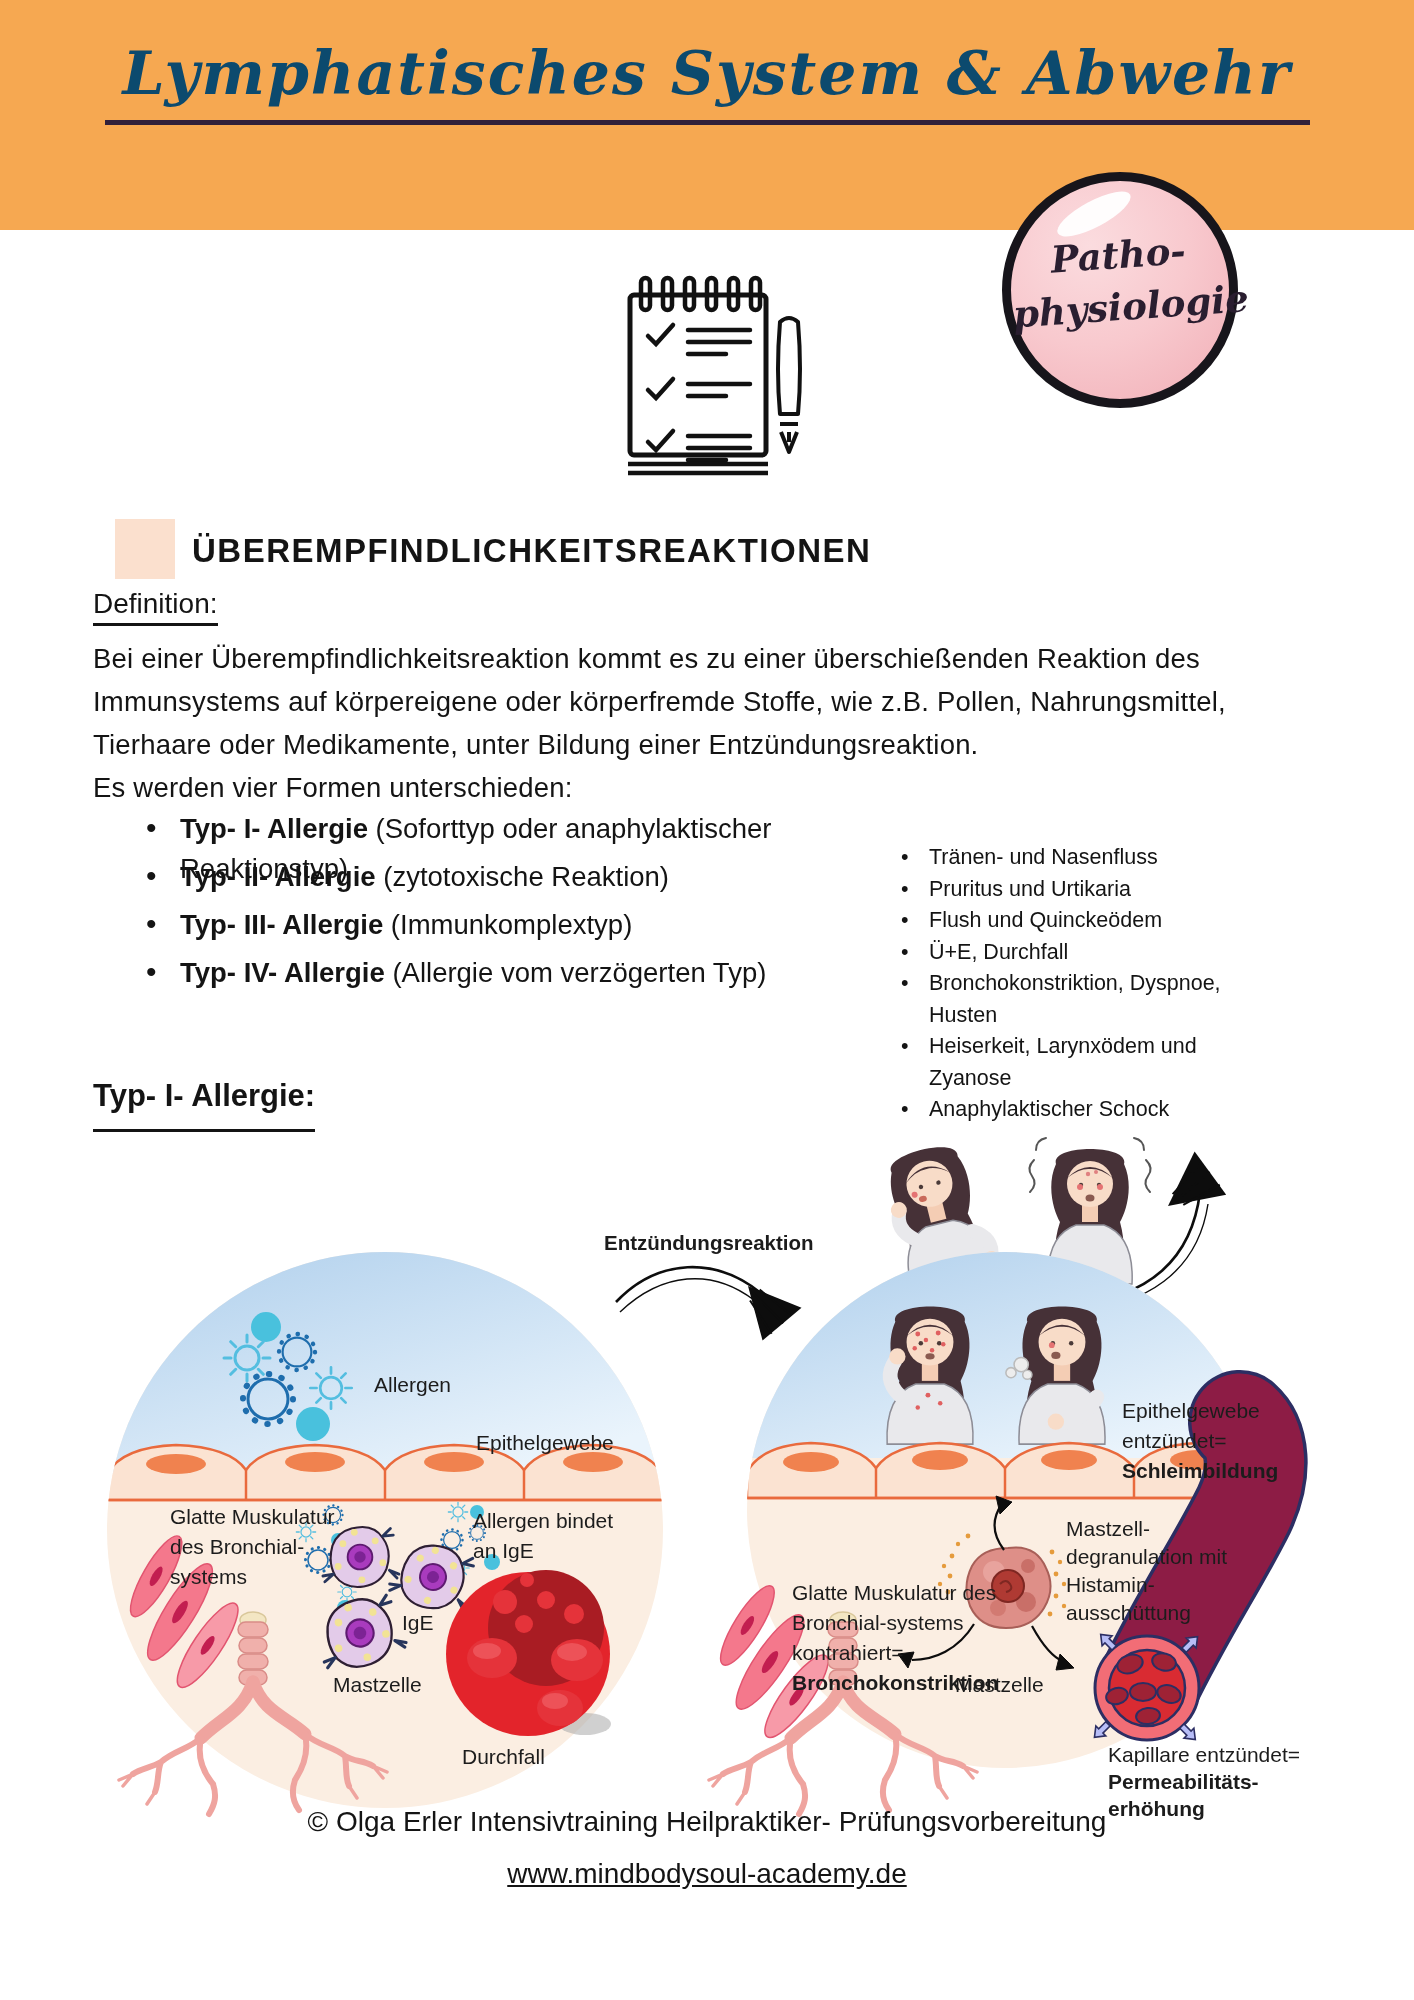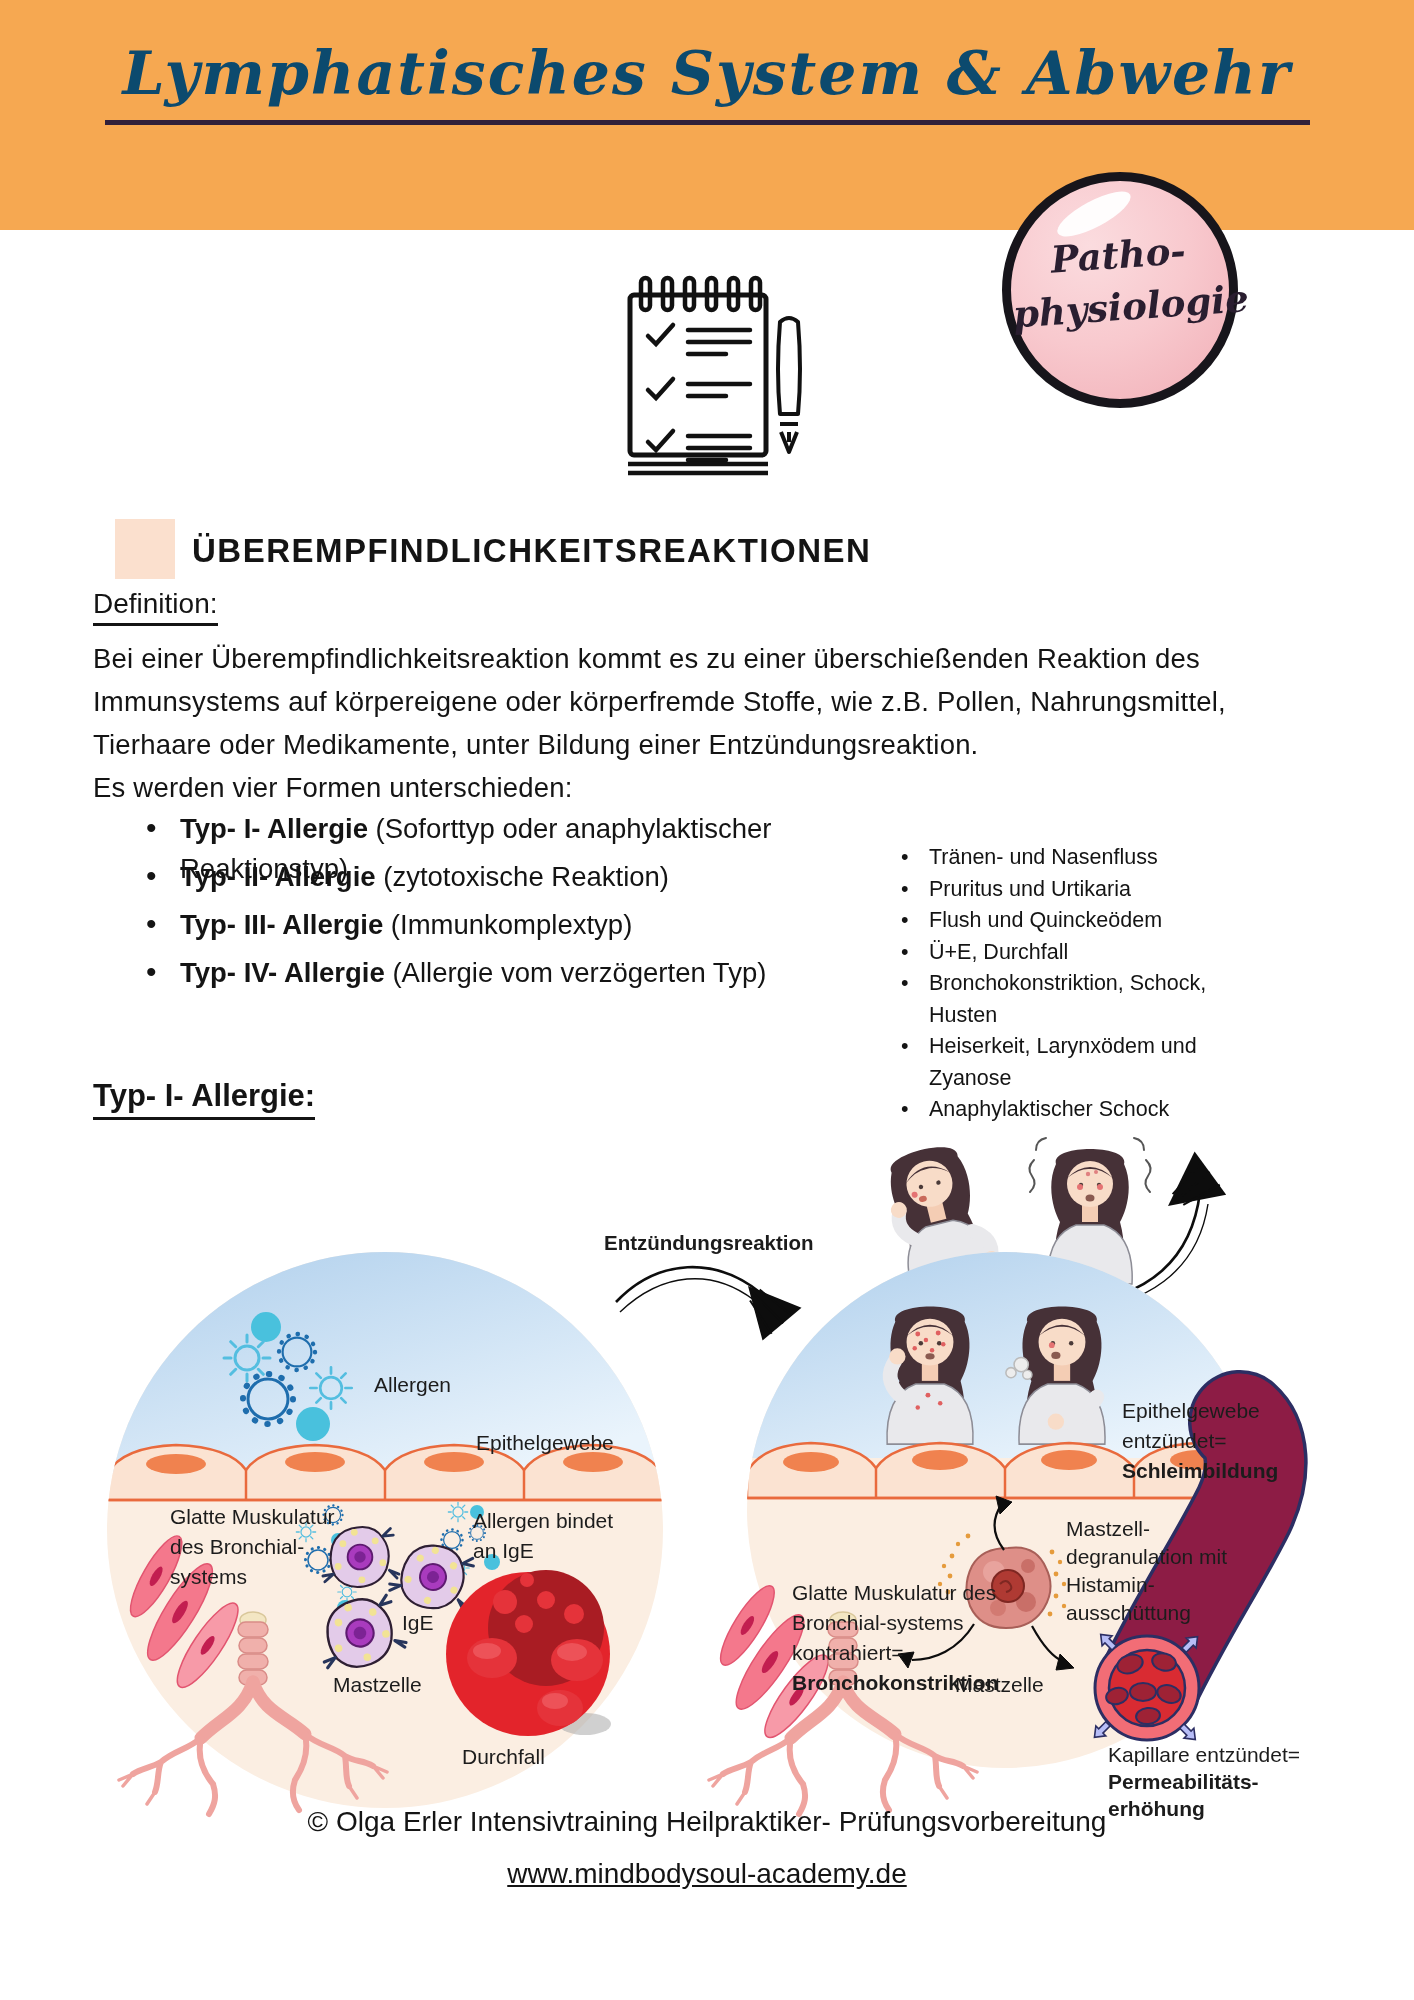--- a/index.html
+++ b/index.html
@@ -34,21 +34,21 @@
   #types li{position:relative;padding-left:60px;height:48px;font-size:27.5px;line-height:40px;}
   #types li::before{content:"•";position:absolute;left:26px;top:0;font-size:30px;line-height:38px;}
   #types b{font-weight:bold;}
   
   #symptoms{position:absolute;left:893px;top:842px;width:330px;list-style:none;margin:0;padding:0;
             font-size:21.5px;line-height:31.5px;font-weight:400;}
   #symptoms li{position:relative;padding-left:36px;}
   #symptoms li::before{content:"•";position:absolute;left:8px;top:0;}
   
   #typ1{position:absolute;left:93px;top:1078px;font-size:31px;font-weight:bold;
-        border-bottom:3.5px solid #141414;padding-bottom:3px;}
+        border-bottom:3.5px solid #141414;padding-bottom:15px;}
   
   .dlbl{position:absolute;font-size:21px;line-height:30px;font-weight:400;color:#1c1c1c;z-index:4;}
   .dlbl b{font-weight:bold;}
   #lbl-entz{left:604px;top:1228px;font-size:20.5px;font-weight:bold;}
   #lbl-allergen{left:374px;top:1370px;}
   #lbl-epithel{left:476px;top:1428px;}
   #lbl-muscleL{left:170px;top:1502px;}
   #lbl-bind{left:473px;top:1506px;}
   #lbl-ige{left:402px;top:1608px;}
   #lbl-mastL{left:333px;top:1670px;}
@@ -397,21 +397,21 @@
     <li><b>Typ- II- Allergie</b><span> (zytotoxische Reaktion)</span></li>
     <li><b>Typ- III- Allergie</b><span> (Immunkomplextyp)</span></li>
     <li><b>Typ- IV- Allergie</b><span> (Allergie vom verzögerten Typ)</span></li>
   </ul>
 
   <ul id="symptoms" class="htm">
     <li>Tränen- und Nasenfluss</li>
     <li>Pruritus und Urtikaria</li>
     <li>Flush und Quinckeödem</li>
     <li>Ü+E, Durchfall</li>
-    <li>Bronchokonstriktion, Schock, Husten</li>
+    <li>Bronchokonstriktion, Dyspnoe, Husten</li>
     <li>Heiserkeit, Larynxödem und Zyanose</li>
     <li>Anaphylaktischer Schock</li>
   </ul>
 
   <div id="typ1" class="htm">Typ- I- Allergie:</div>
 
   <div id="lbl-entz" class="dlbl">Entzündungsreaktion</div>
   <div id="lbl-allergen" class="dlbl">Allergen</div>
   <div id="lbl-epithel" class="dlbl">Epithelgewebe</div>
   <div id="lbl-muscleL" class="dlbl">

